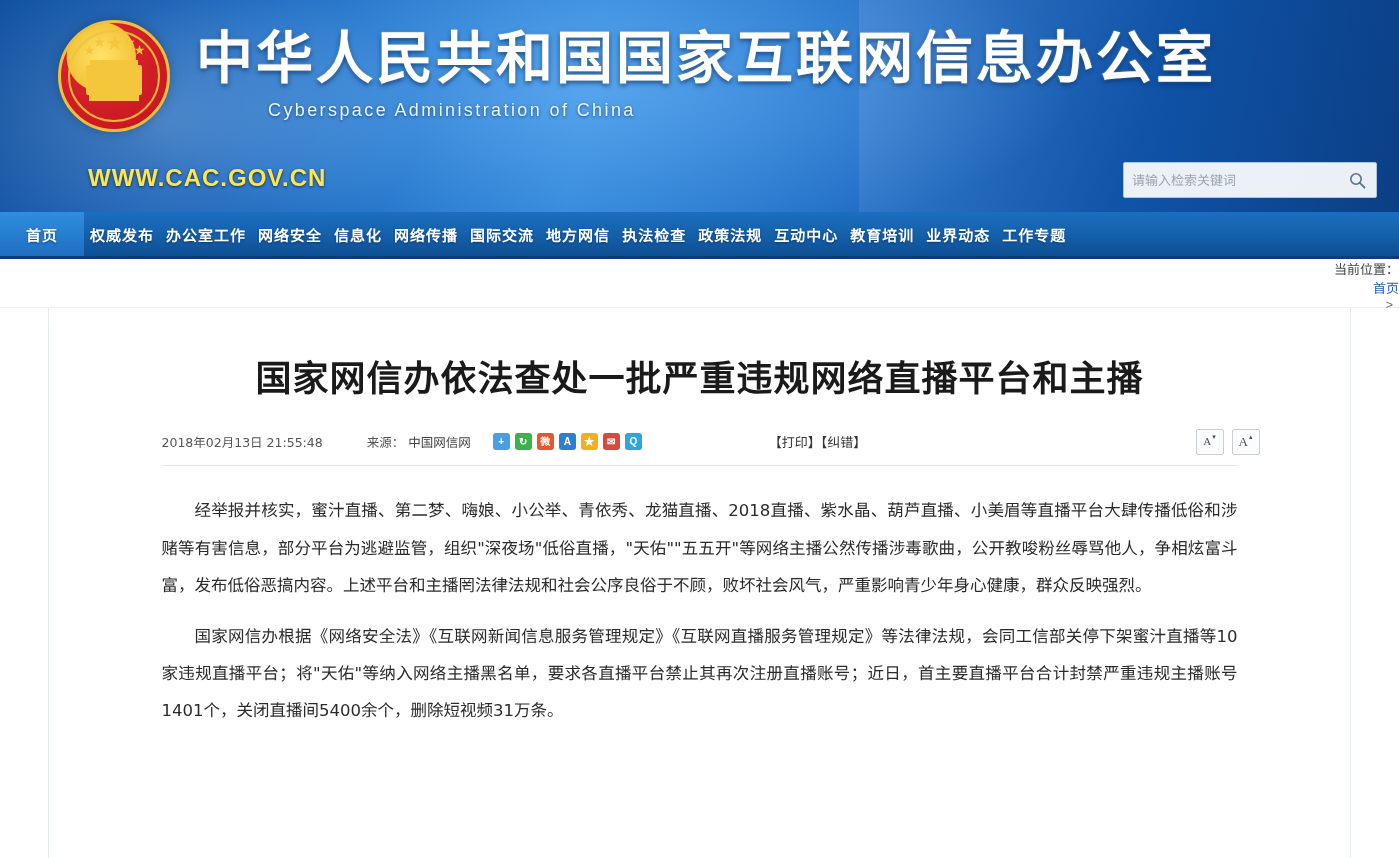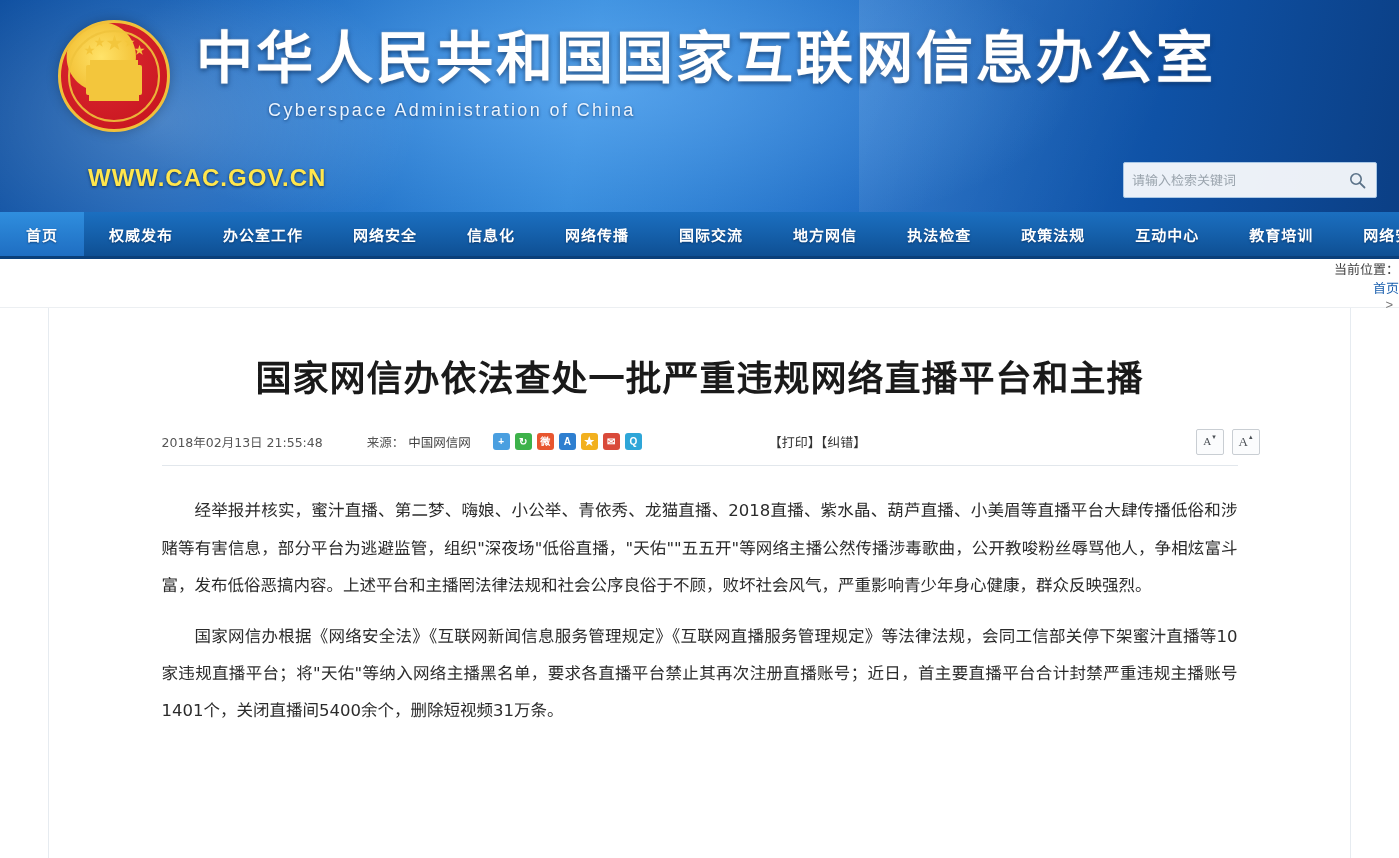--- a/index.html
+++ b/index.html
@@ -156,21 +156,21 @@
     height: 44px;
     background: linear-gradient(180deg, #1b6fc0 0%, #1560ab 50%, #0e4f93 100%);
     display: flex;
     align-items: stretch;
     border-bottom: 3px solid #0a3f7a;
     position: relative;
   }
   .nav-item {
     display: flex;
     align-items: center;
-    padding: 0 25px;
+    padding: 0 6px;
     color: #ffffff;
     font-family: "DejaVu Sans", "Liberation Sans", sans-serif;
     font-size: 15px;
     font-weight: bold;
     letter-spacing: 1px;
     white-space: nowrap;
     cursor: pointer;
     text-shadow: 0 1px 2px rgba(0,30,70,0.55);
   }
   .nav-item.home {
@@ -370,21 +370,21 @@
   <div class="nav-item">办公室工作</div>
   <div class="nav-item">网络安全</div>
   <div class="nav-item">信息化</div>
   <div class="nav-item">网络传播</div>
   <div class="nav-item">国际交流</div>
   <div class="nav-item">地方网信</div>
   <div class="nav-item">执法检查</div>
   <div class="nav-item">政策法规</div>
   <div class="nav-item">互动中心</div>
   <div class="nav-item">教育培训</div>
-  <div class="nav-item">网络安全法</div>
+  <div class="nav-item">业界动态</div>
   <div class="nav-item">工作专题</div>
 </div>
 
 <div class="breadcrumb-bar">
   <span>当前位置：</span>
   <a>首页</a>
   <span class="sep">&gt;</span>
   <span class="current">正文</span>
 </div>
 

